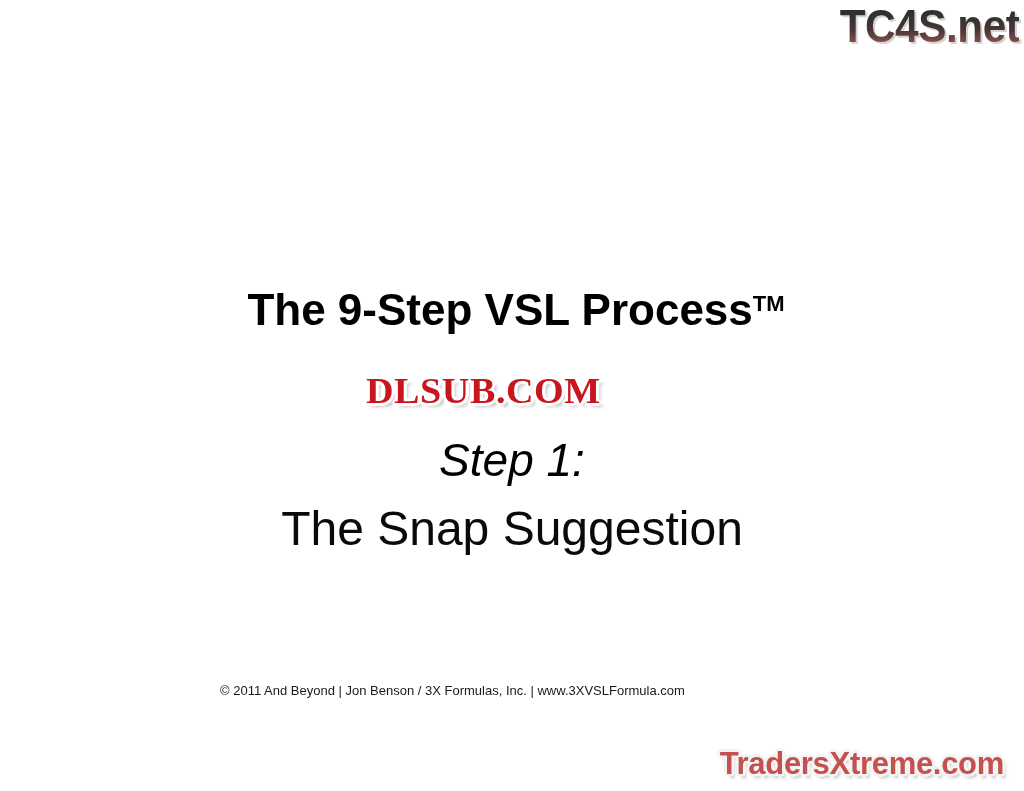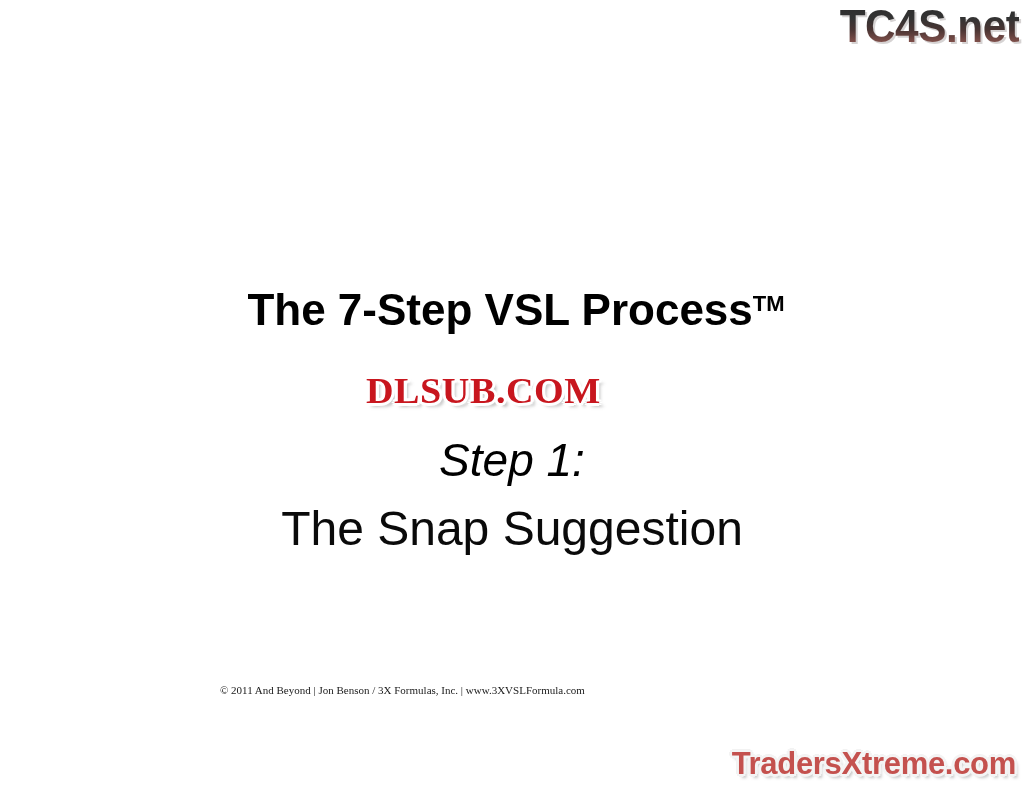--- a/index.html
+++ b/index.html
@@ -131,31 +131,31 @@
        0    3px 0 #ffffff,
        4px  4px 3px rgba(120,120,120,0.45);
     z-index: 20;
   }
 
   
   .copyright {
     position: absolute;
     left: 220px;
     top: 682px;
-    font-family: Liberation Serif, serif;
-    font-size: 11px;
+    font-family: Liberation Sans, sans-serif;
+    font-size: 13px;
     line-height: 17px;
     color: #1a1a1a;
     white-space: nowrap;
   }
 
   
   .wm-traders {
     position: absolute;
-    right: 8px;
+    right: 20px;
     bottom: 10px;
     font-family: "Liberation Sans", sans-serif;
     font-weight: bold;
     font-size: 31px;
     line-height: 34px;
     letter-spacing: -0.3px;
     color: #c4514e;
     white-space: nowrap;
     text-shadow:
       -2px -2px 0 #f4f4f4,
@@ -172,21 +172,21 @@
 </style>
 </head>
 <body>
 
 <div id="slide">
 
   <div class="brand-logo-shadow" aria-hidden="true">TC4S.net</div>
   <div class="brand-logo">TC4S.net</div>
 
   <div class="title">
-    <span>The 7-Step VSL Process</span><span class="tm">TM</span>
+    <span>The 9-Step VSL Process</span><span class="tm">TM</span>
   </div>
 
   <div class="subtitle-wrap">
     <div class="subtitle-step">Step 1:</div>
     <div class="subtitle-main">The Snap Suggestion</div>
   </div>
 
   <div class="wm-dlsub">DLSUB.COM</div>
 
   <div class="copyright">© 2011 And Beyond  |  Jon Benson / 3X Formulas, Inc.  |  www.3XVSLFormula.com</div>

